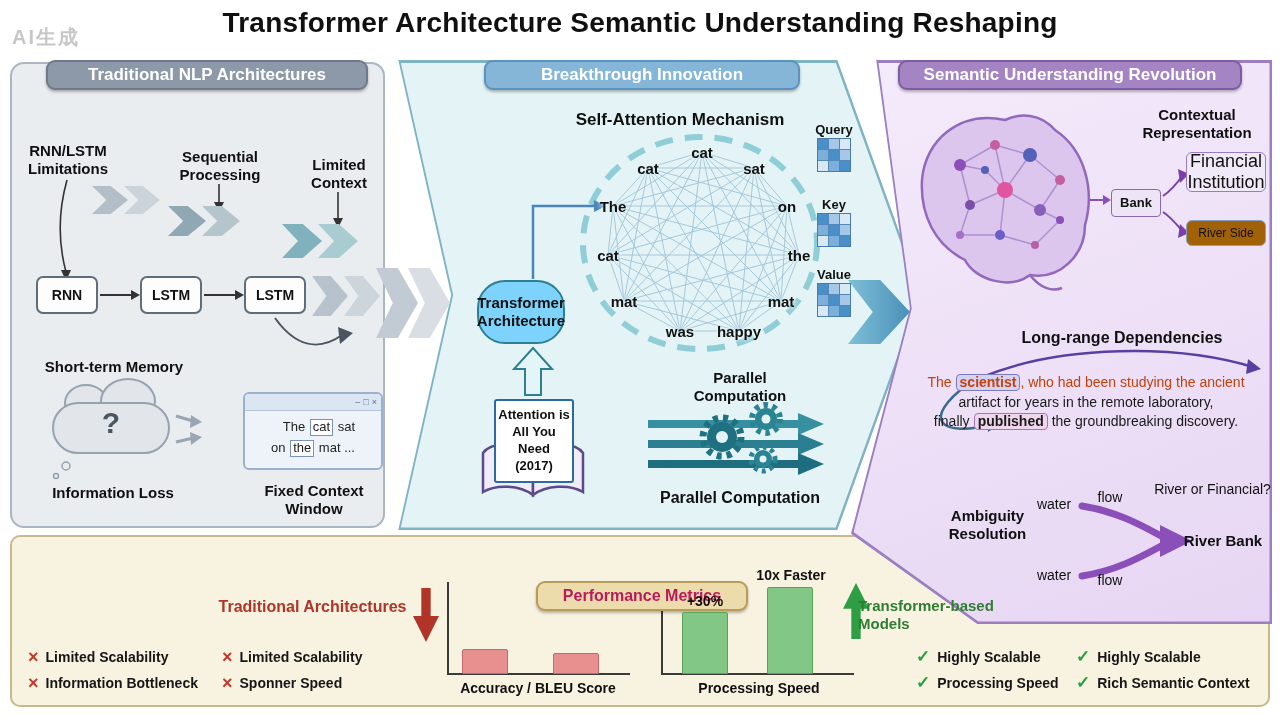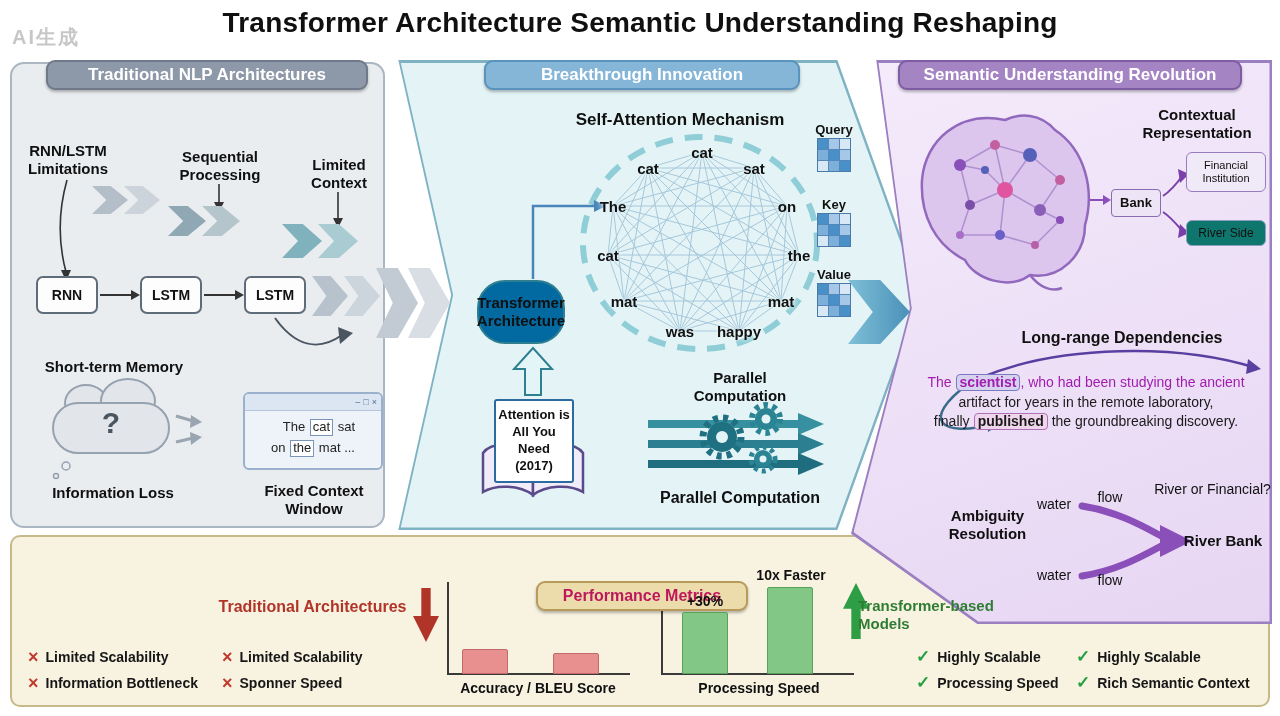--- a/index.html
+++ b/index.html
@@ -318,43 +318,43 @@
       <span></span>
       <span></span>
       <span></span>
       <span></span>
       <span></span>
       <span></span>
       <span></span>
       <span></span>
     </div>
 
-  <div class="c lbl" style="left:477px;top:280px;width:88px;height:64px;background:#0369a1;border:2.5px solid #2e7f8f;border-radius:28px;display:flex;align-items:center;justify-content:center;font-size:15px;">Transformer
+  <div class="c lbl" style="left:477px;top:280px;width:88px;height:64px;background:#7dd3fc;border:2.5px solid #2e7f8f;border-radius:28px;display:flex;align-items:center;justify-content:center;font-size:15px;">Transformer
 Architecture</div>
 
   <div class="c lbl" style="left:494px;top:399px;width:80px;height:84px;background:#fff;border:2.5px solid #2d6a9f;border-radius:3px;display:flex;align-items:center;justify-content:center;font-size:13px;line-height:1.3;">Attention is
 All You
 Need
 (2017)</div>
 
   <div class="c lbl" style="left:678px;top:369px;width:124px;font-size:15px;">Parallel
 Computation</div>
   <div class="c lbl" style="left:630px;top:489px;width:220px;font-size:16px;">Parallel Computation</div>
 
   <div class="c lbl" style="left:1122px;top:106px;width:150px;font-size:15px;">Contextual
 Representation</div>
 
   <div class="c lbl" style="left:1111px;top:189px;width:50px;height:28px;background:#ede5f5;border:1.5px solid #8a6ab0;border-radius:4px;display:flex;align-items:center;justify-content:center;font-size:13px;">Bank</div>
-  <div class="c lbl" style="left:1186px;top:152px;width:80px;height:40px;background:#f0eaf8;border:1.5px solid #9a7ac0;border-radius:6px;display:flex;align-items:center;justify-content:center;font-size:11px;font-weight:normal;">Financial
+  <div class="c lbl" style="left:1186px;top:152px;width:80px;height:40px;background:#f0eaf8;border:1.5px solid #9a7ac0;border-radius:6px;display:flex;align-items:center;justify-content:center;font-size:18px;font-weight:normal;">Financial
 Institution</div>
-  <div class="c lbl" style="left:1186px;top:220px;width:80px;height:26px;background:#0f766e;border:1.5px solid #8a9ec0;border-radius:6px;display:flex;align-items:center;justify-content:center;font-size:12px;font-weight:normal;">River Side</div>
+  <div class="c lbl" style="left:1186px;top:220px;width:80px;height:26px;background:#a16207;border:1.5px solid #8a9ec0;border-radius:6px;display:flex;align-items:center;justify-content:center;font-size:12px;font-weight:normal;">River Side</div>
 
   <div class="c lbl" style="left:994px;top:329px;width:256px;font-size:16px;">Long-range Dependencies</div>
 
-  <div class="c" style="left:905px;top:374px;width:362px;text-align:center;font-size:14px;color:#a21caf;">
+  <div class="c" style="left:905px;top:374px;width:362px;text-align:center;font-size:14px;color:#c2410c;">
     <span style="margin-right:4px;">The</span><span class="hl hl-sci">scientist</span><span>, who had been studying the ancient</span>
   </div>
   <div class="c" style="left:905px;top:394px;width:362px;text-align:center;font-size:14px;color:#1a1a1a;">
     <span>artifact for years in the remote laboratory,</span>
   </div>
   <div class="c" style="left:905px;top:413px;width:362px;text-align:center;font-size:14px;color:#1a1a1a;">
     <span style="margin-right:4px;">finally</span><span class="hl hl-pub">published</span><span> the groundbreaking discovery.</span>
   </div>
 
   <div class="c lbl" style="left:925px;top:507px;width:125px;font-size:15px;">Ambiguity

